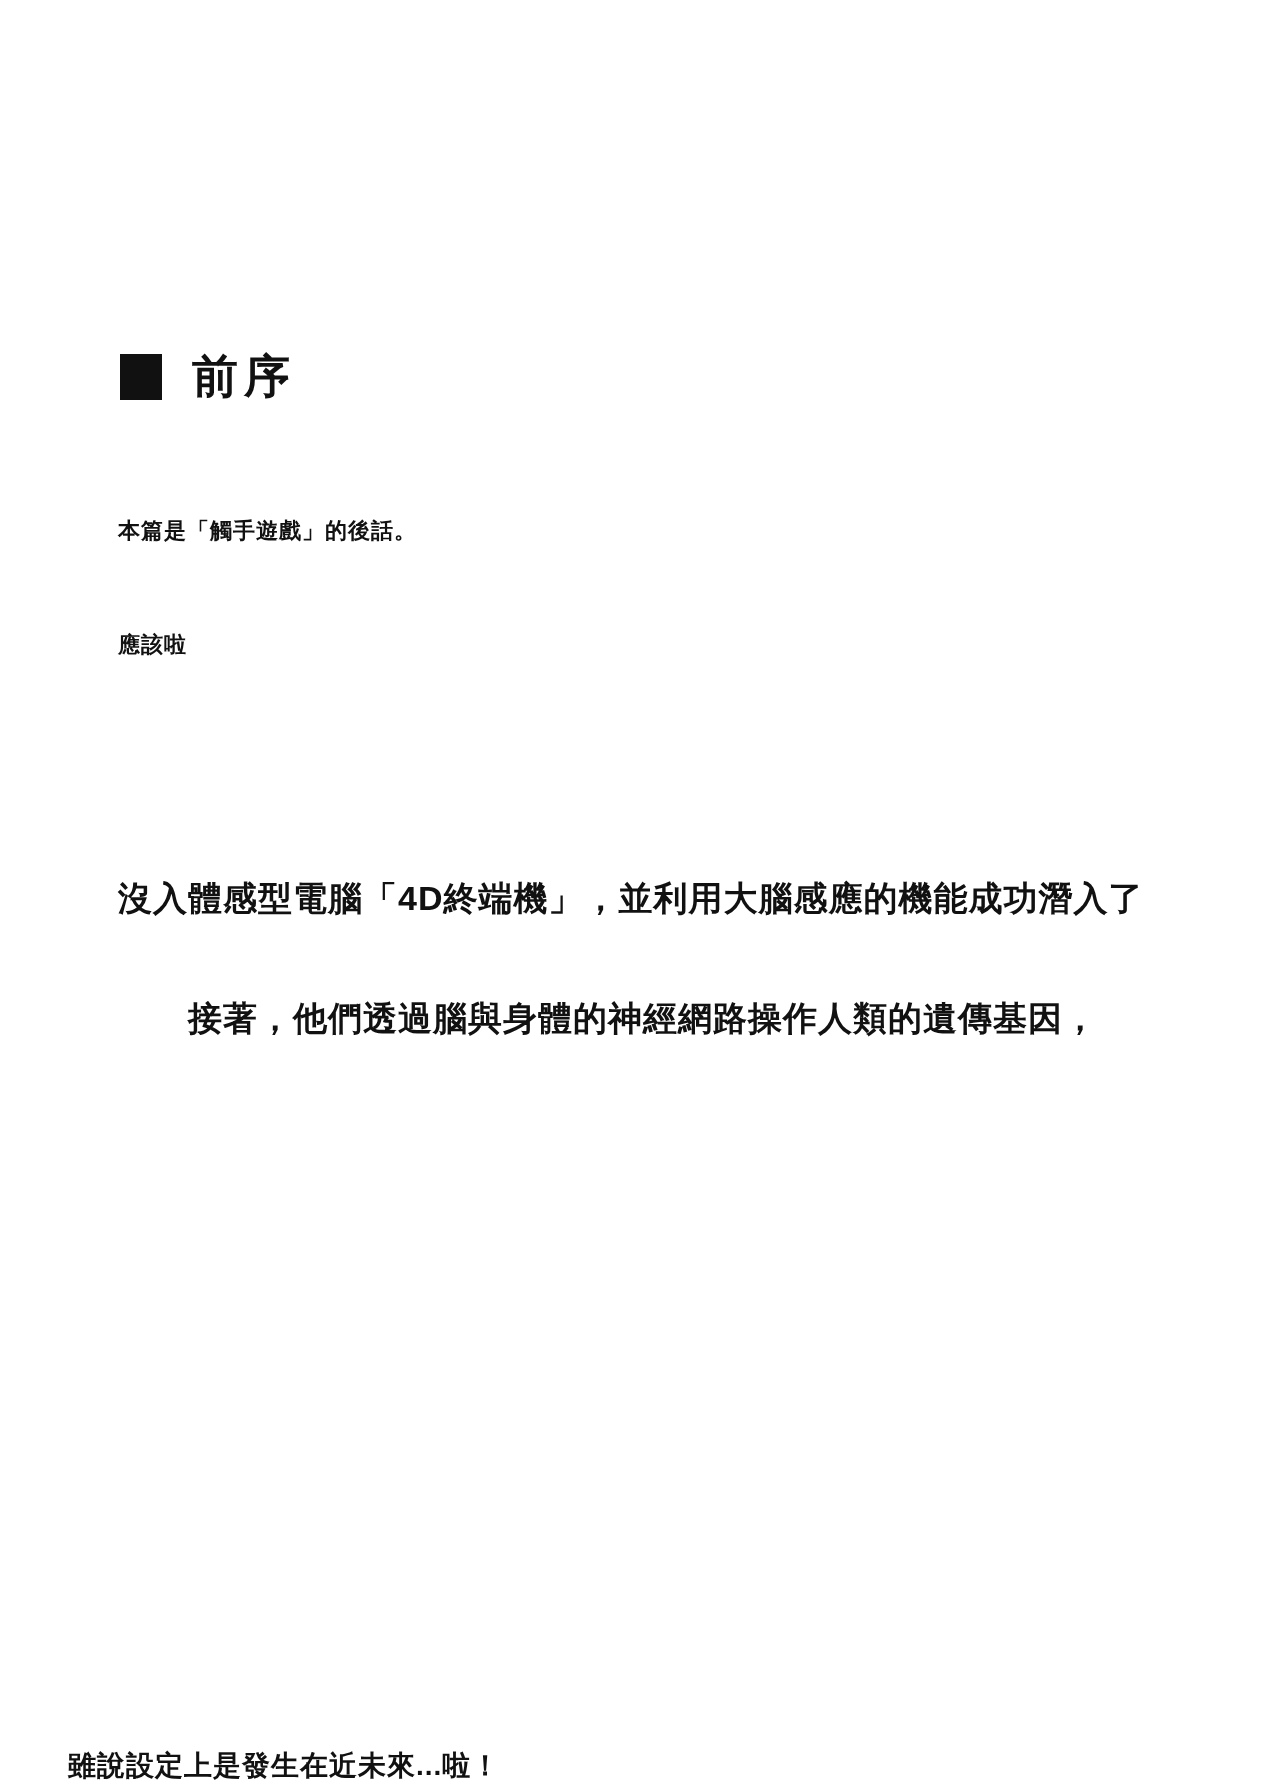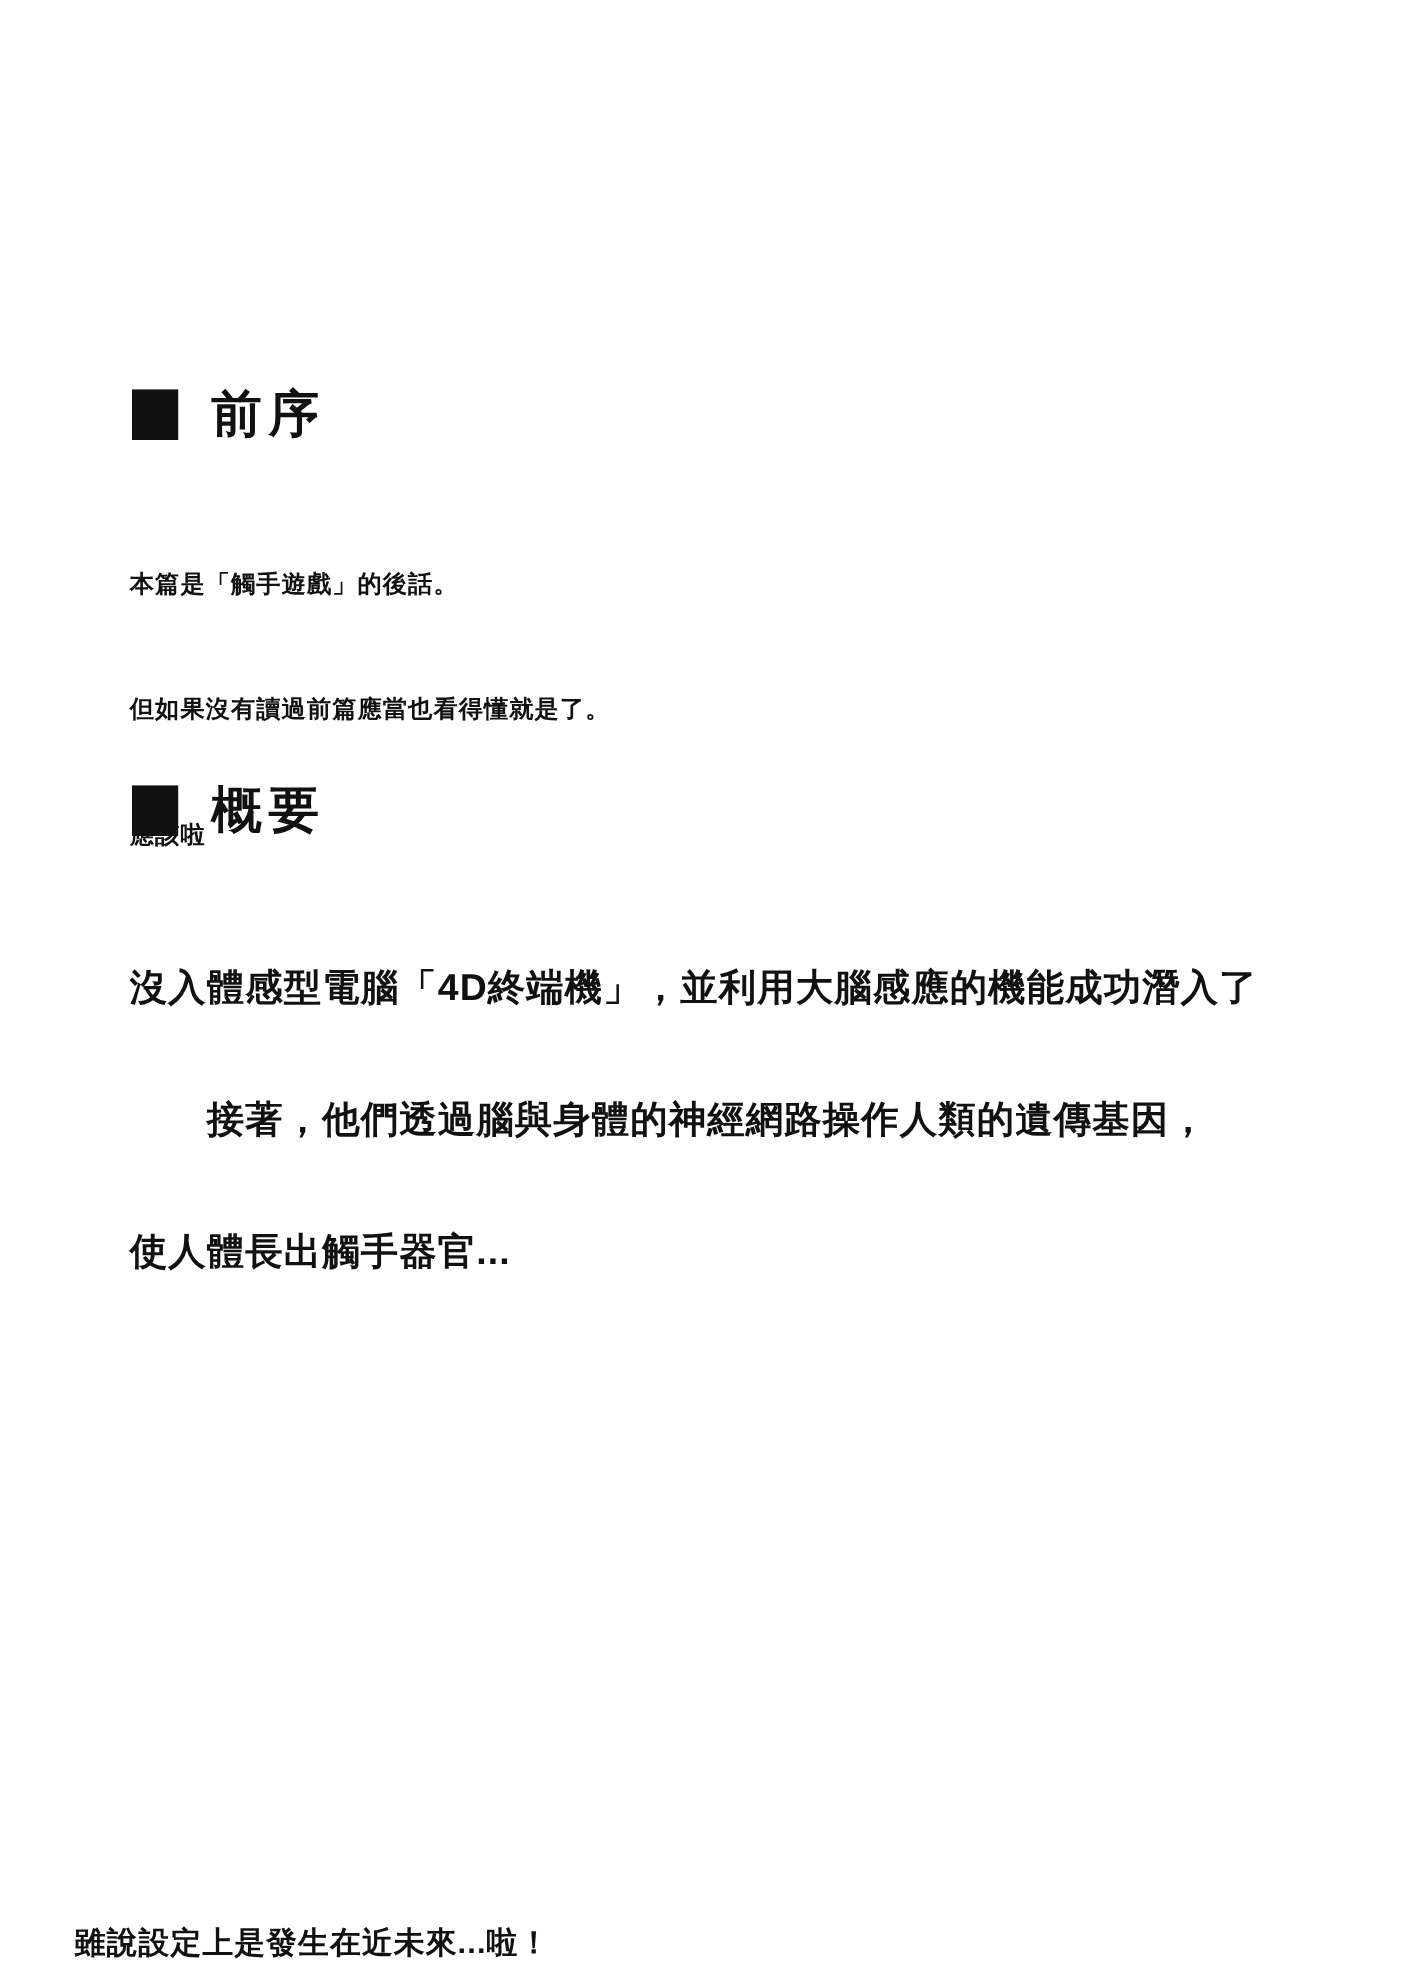--- a/index.html
+++ b/index.html
@@ -67,33 +67,27 @@
 
 <div class="page">
 
   <div class="section-heading" style="left:120px; top:346px;">
     <span class="heading-square"></span>
     <span>前序</span>
   </div>
 
   <div class="text-block body-text" style="left:118px; top:436px;">
     <span class="line">本篇是「觸手遊戲」的後話。</span>
-    <span class="line">但如果沒有讀過前篇應當也看得懂就是了。</span>
     <span class="line">應該啦</span>
   </div>
 
-  <div class="section-heading" style="left:120px; top:706px;">
-    <span class="heading-square"></span>
-    <span>概要</span>
-  </div>
 
   <div class="text-block summary-text" style="left:118px; top:798px;">
     <span class="line">沒入體感型電腦「4D終端機」，並利用大腦感應的機能成功潛入了</span>
     <span class="line">　　接著，他們透過腦與身體的神經網路操作人類的遺傳基因，</span>
-    <span class="line">使人體長出觸手器官...</span>
   </div>
 
   <div class="text-block footnote-text" style="left:68px; top:1678px;">
     <span class="line">雖說設定上是發生在近未來...啦！</span>
     
   </div>
 
 </div>
 
 </body></html>

